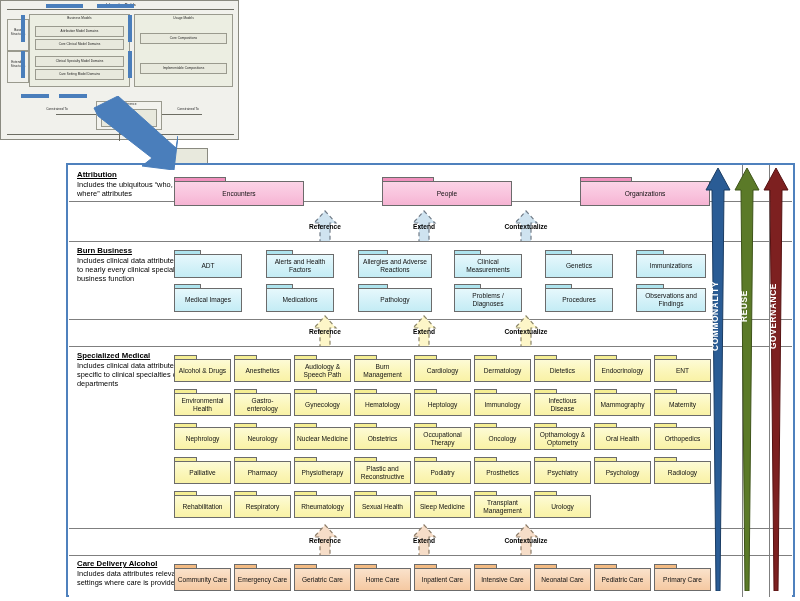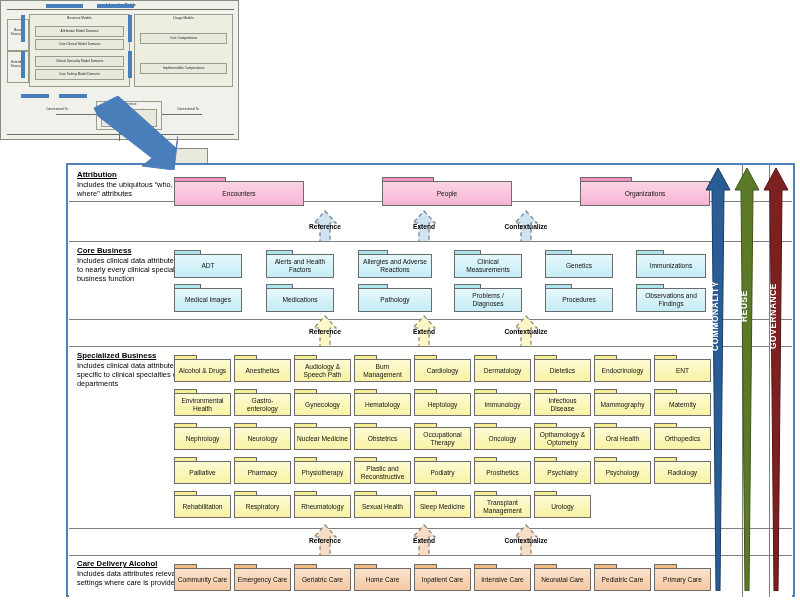--- a/index.html
+++ b/index.html
@@ -166,21 +166,21 @@
     <div class="conn" style="left:442px;top:-6px;">
       <svg width="30" height="38" viewBox="0 0 30 38">
         <path d="M15 2 L26 14 L20 14 L20 36 L10 36 L10 14 L4 14 Z" fill="#cfe3f0" stroke="#6f7a86" stroke-width="1.2" stroke-dasharray="4,3"></path>
       </svg>
       <div class="ctext" style="top:14px;">Contextualize</div>
     </div>
   </div>
 
   <div class="band" style="top:76px;height:79px;">
     <div class="lbl" style="top:4px;">
-      <b>Core Business</b>
+      <b>Burn Business</b>
       <span>Includes clinical data attributes applicable to nearly every clinical specialty or business function</span>
     </div>
 
     <div class="folder f-cyan" style="left:105px;top:8px;width:68px;height:28px;">
       <div class="tab"></div>
       <div class="body">ADT</div>
       </div>
     <div class="folder f-cyan" style="left:197px;top:8px;width:68px;height:28px;">
       <div class="tab"></div>
       <div class="body">Alerts and Health Factors</div>
@@ -244,21 +244,21 @@
     <div class="conn" style="left:442px;top:-6px;">
       <svg width="30" height="38" viewBox="0 0 30 38">
         <path d="M15 2 L26 14 L20 14 L20 36 L10 36 L10 14 L4 14 Z" fill="#fdf6c8" stroke="#8a8466" stroke-width="1.2" stroke-dasharray="4,3"></path>
       </svg>
       <div class="ctext" style="top:14px;">Contextualize</div>
     </div>
   </div>
 
   <div class="band" style="top:181px;height:183px;">
     <div class="lbl" style="top:4px;">
-      <b>Specialized Business</b>
+      <b>Specialized Medical</b>
       <span>Includes clinical data attributes that are specific to clinical specialties or departments</span>
     </div>
 
     <div class="folder f-yellow" style="left:105px;top:8px;width:57px;height:27px;">
         <div class="tab"></div>
         <div class="body">Alcohol &amp; Drugs</div>
       </div>
     <div class="folder f-yellow" style="left:165px;top:8px;width:57px;height:27px;">
         <div class="tab"></div>
         <div class="body">Anesthetics</div>

